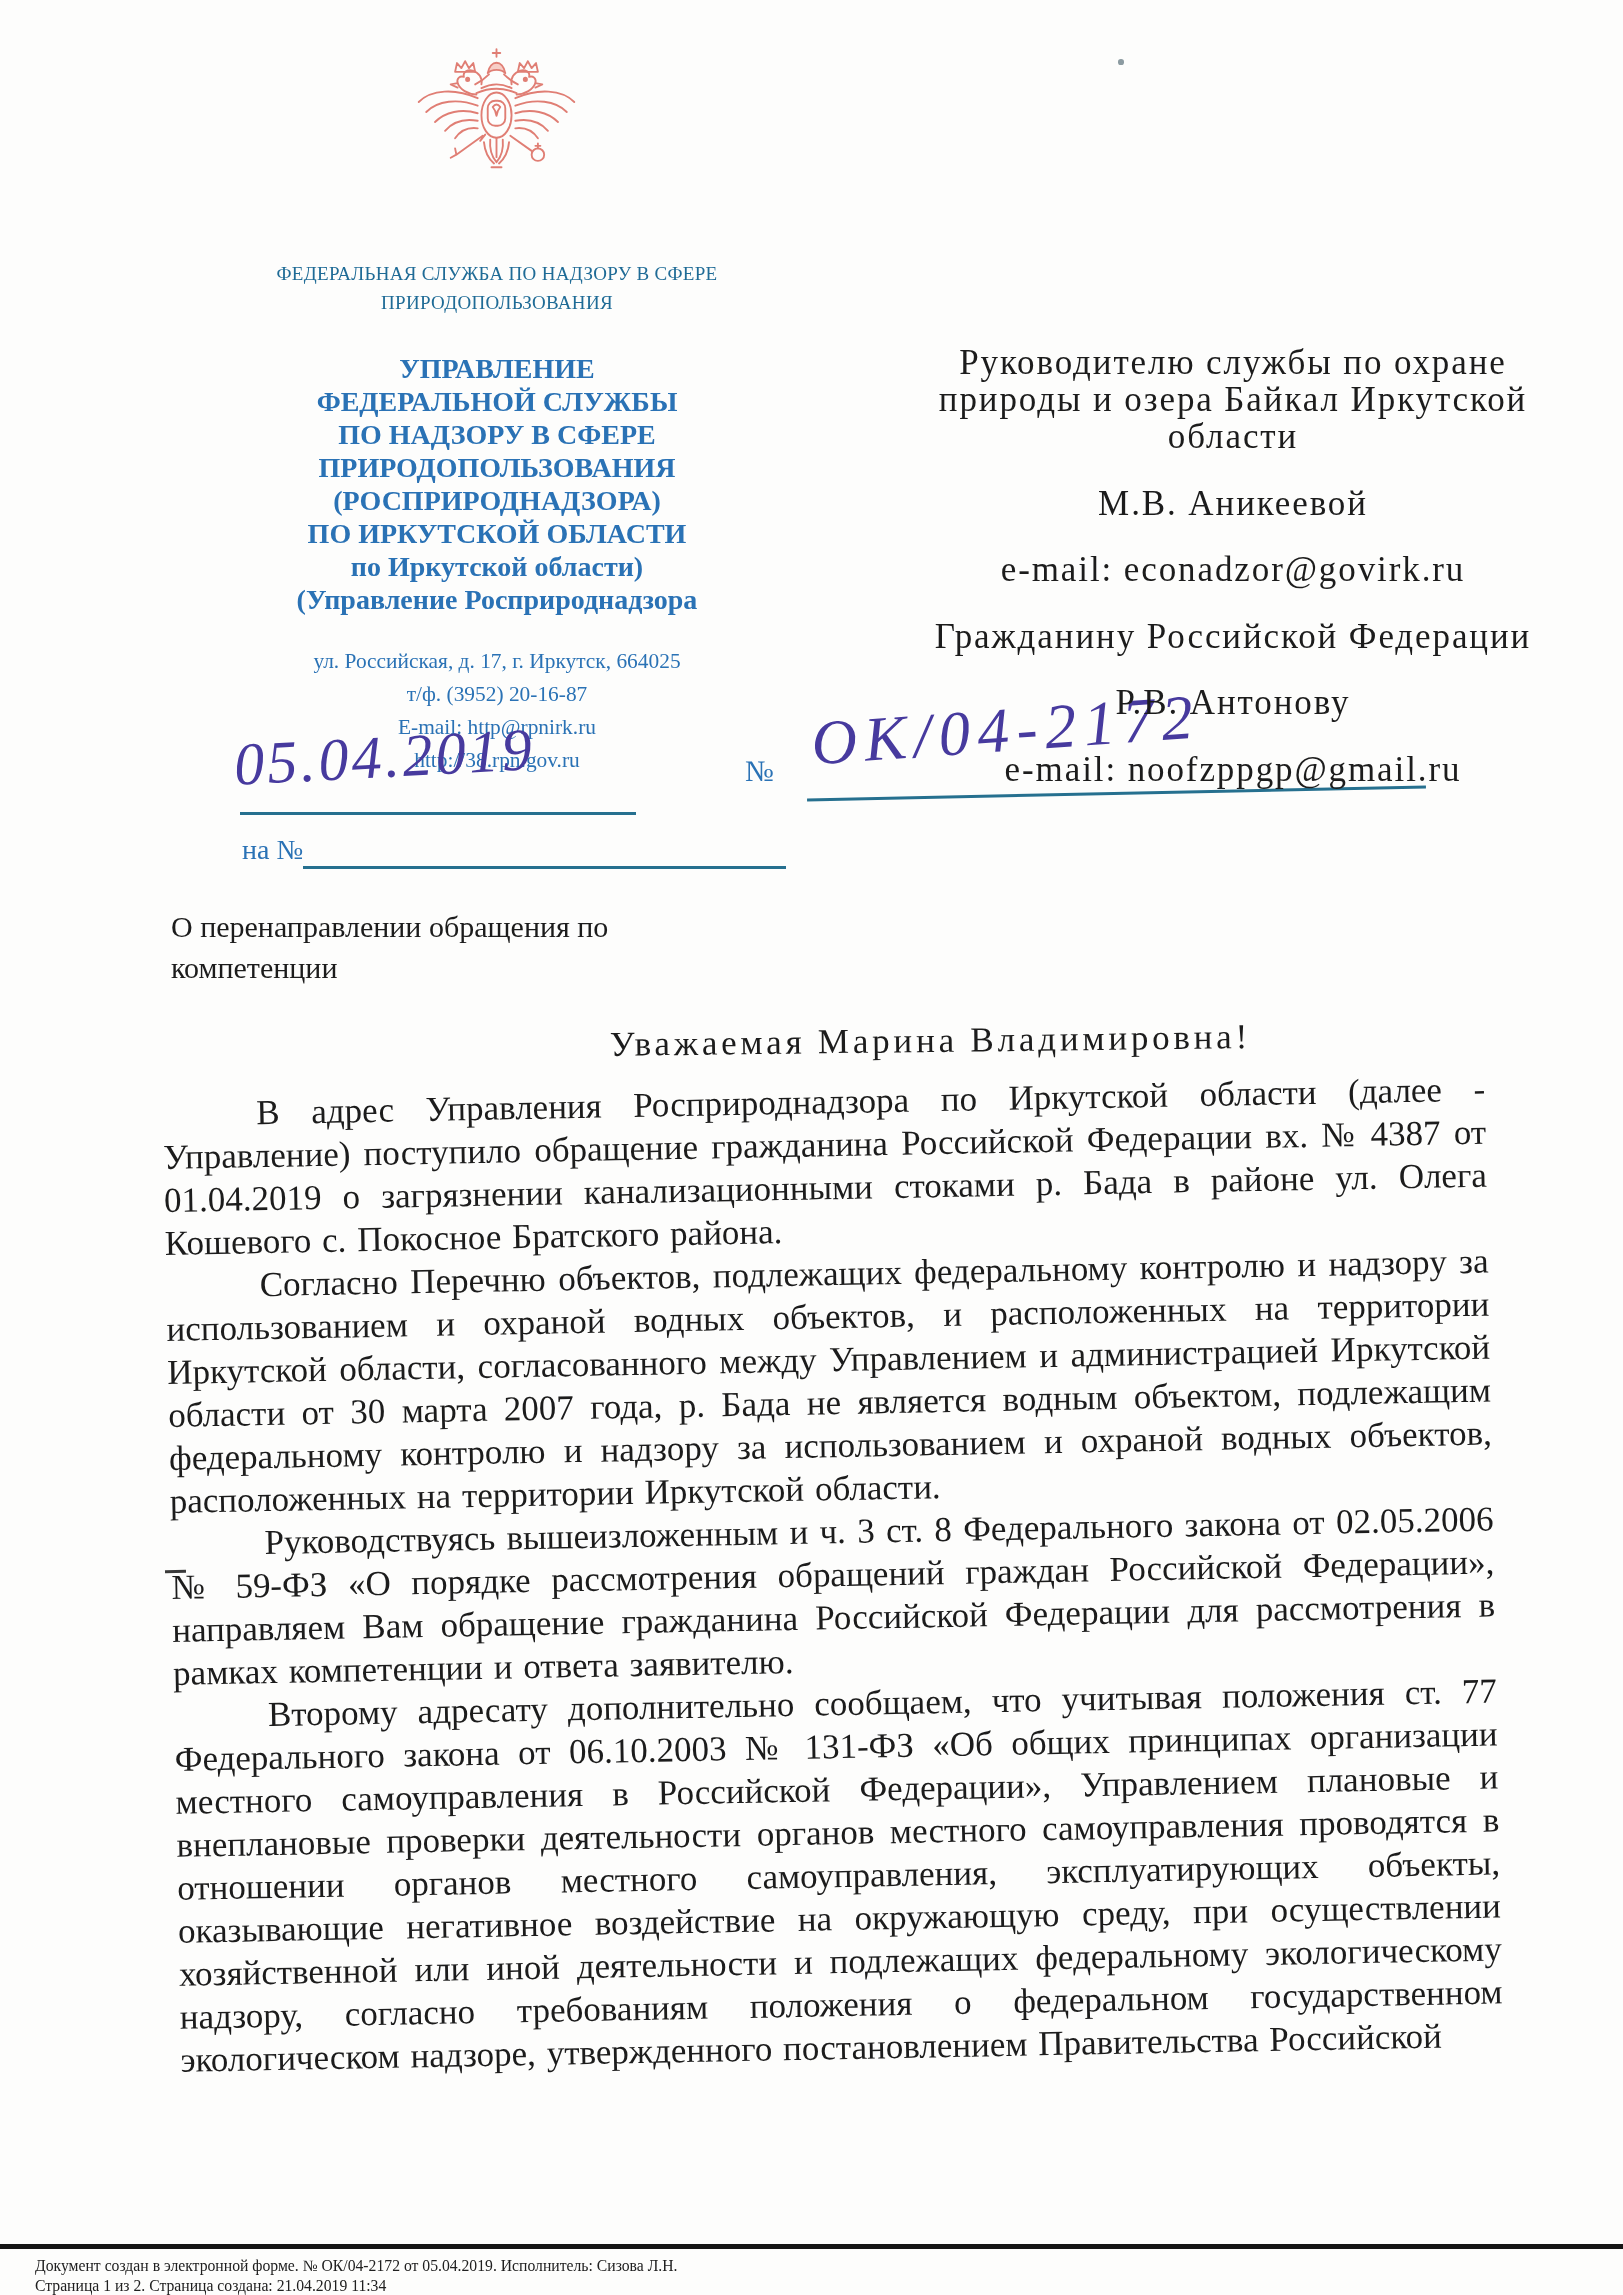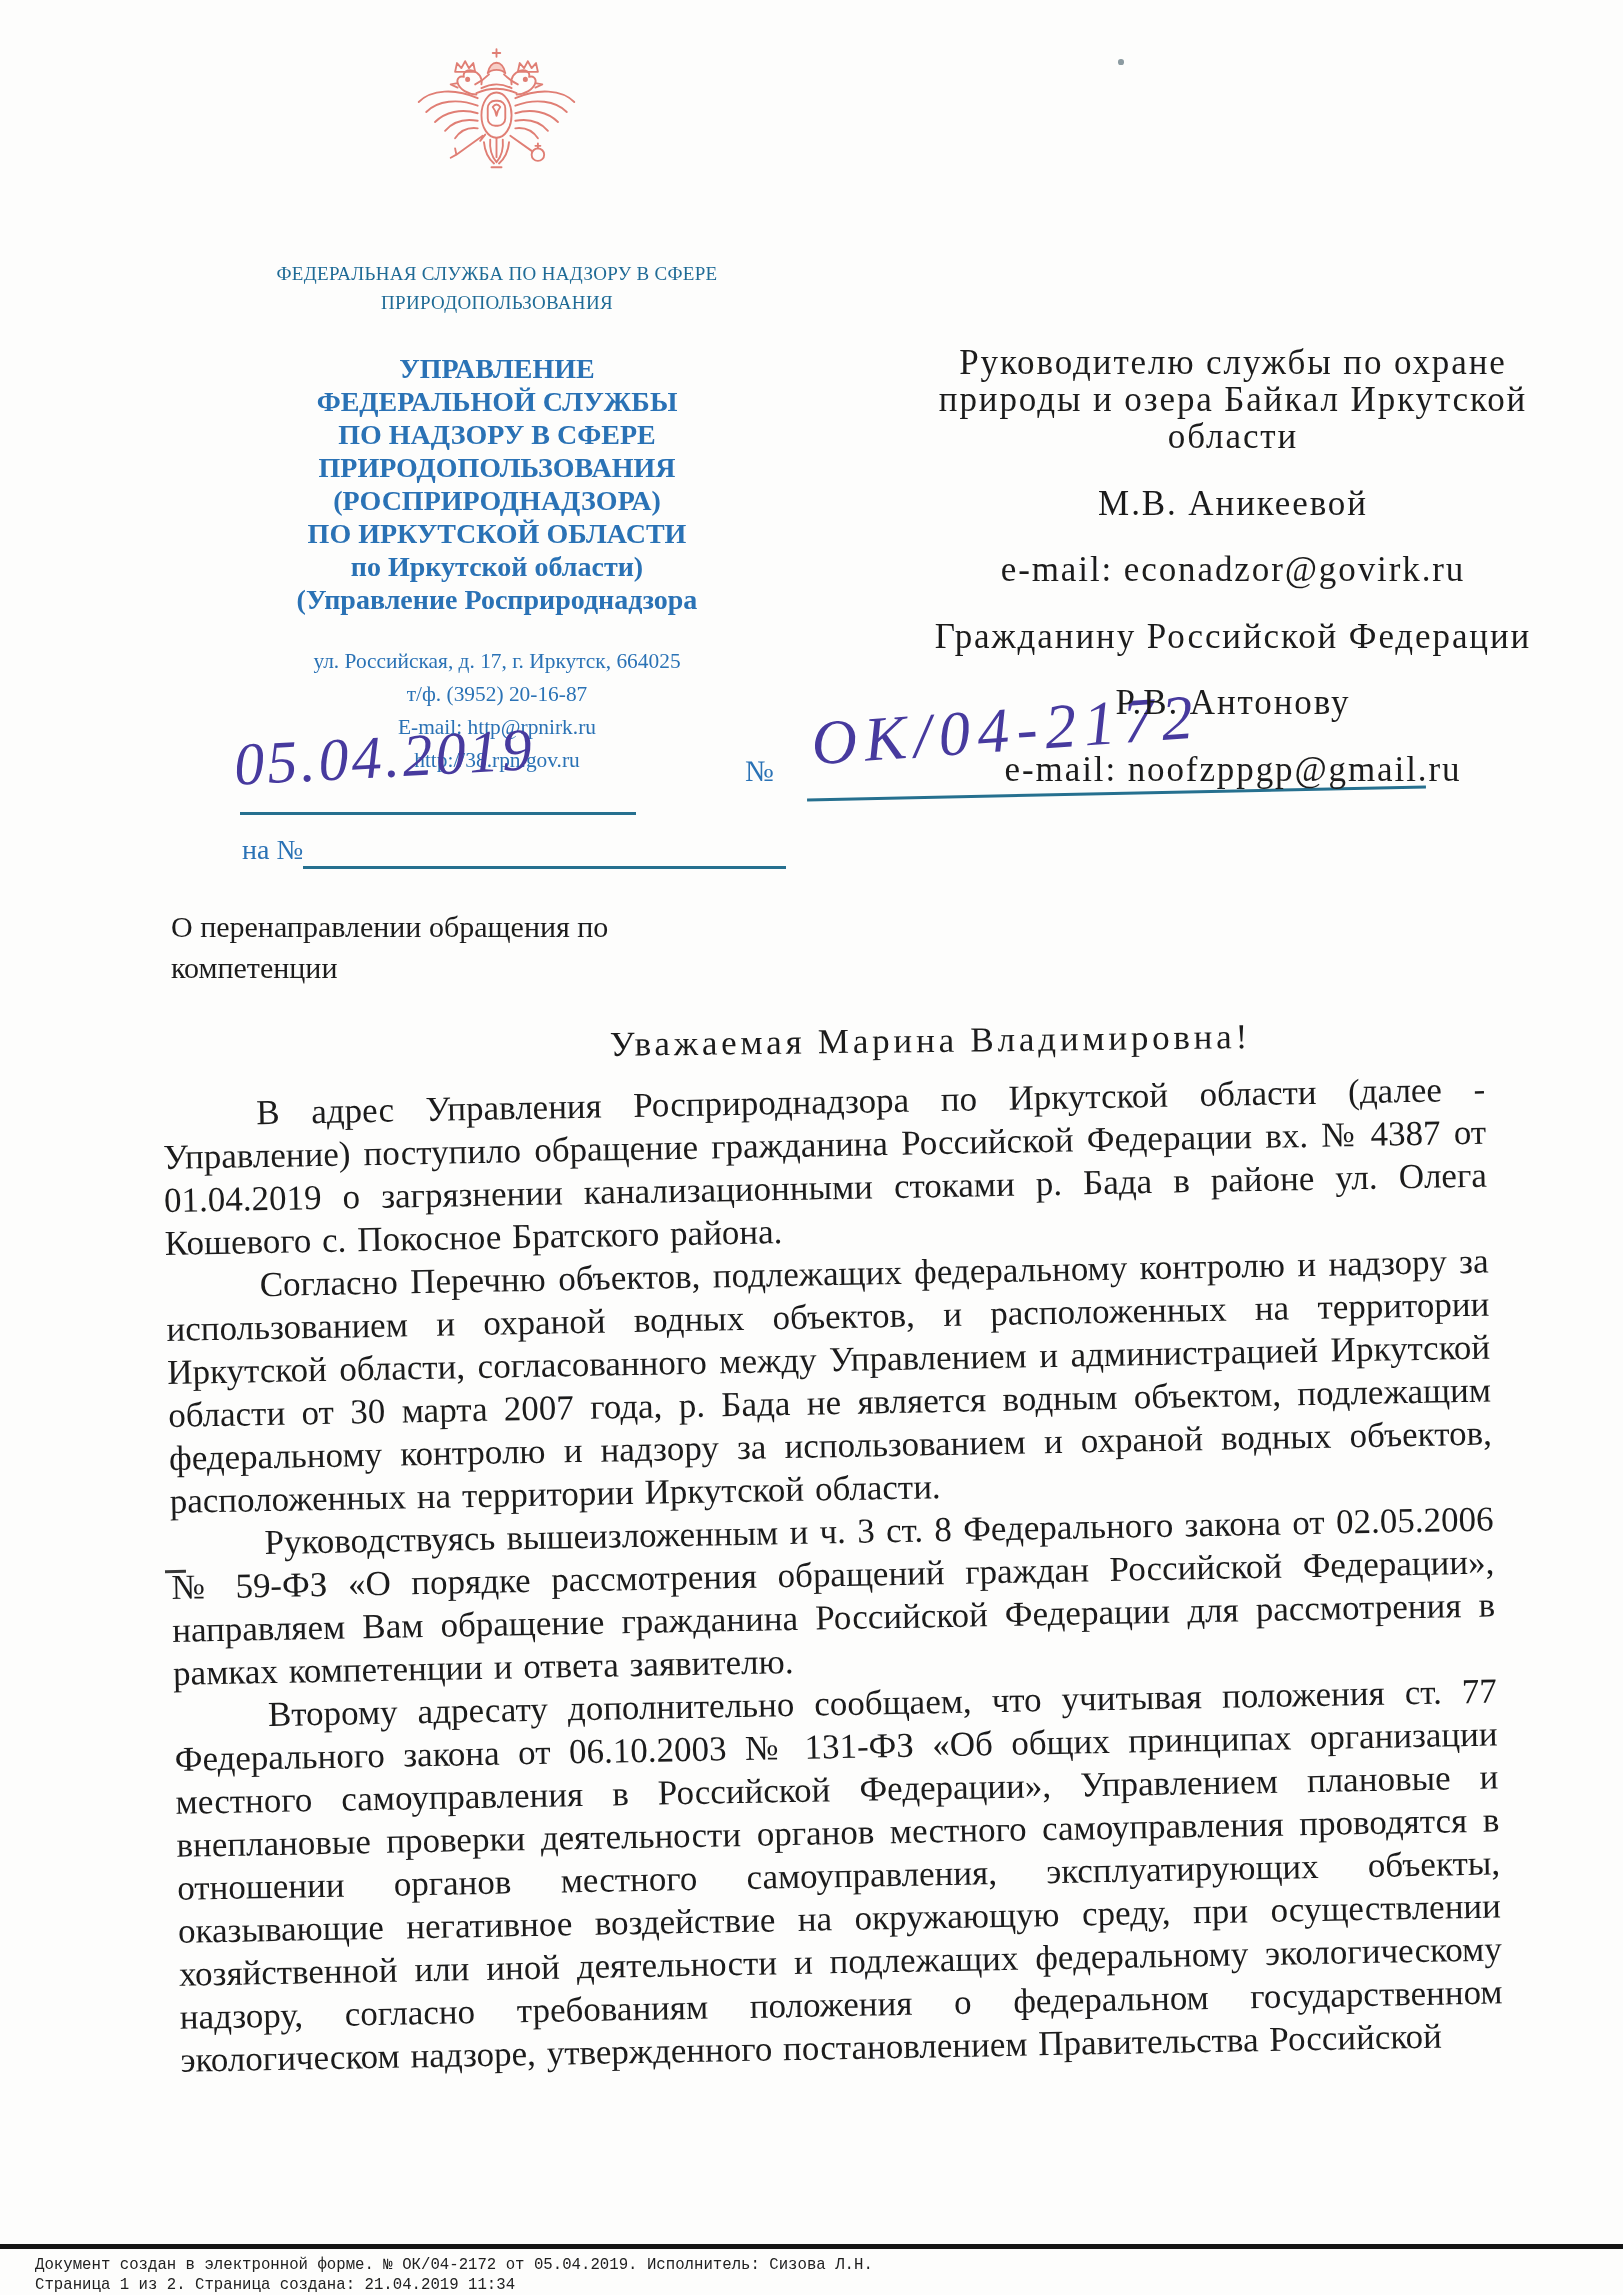--- a/index.html
+++ b/index.html
@@ -27,21 +27,21 @@
   .adr-spacer{height:29.5px;}
   .subject{position:absolute;left:171px;top:906px;font-size:30px;line-height:41px;}
   .salutation{position:absolute;left:302px;top:1021px;width:1257px;text-align:center;
               font-size:35px;letter-spacing:3.8px;transform:rotate(-.7deg);}
   .body-text{position:absolute;left:162px;top:1093px;width:1323px;font-size:35px;line-height:43px;
              text-align:justify;word-spacing:.06em;transform:rotate(-1.1deg);transform-origin:0 0;}
   .body-text p{margin:0;text-indent:94px;}
   .margin-dash{position:absolute;left:165px;top:1570px;width:21.4px;height:3.1px;background:#3a3a3a;transform:rotate(-2deg);}
   .speck{position:absolute;left:1118px;top:59px;width:5.7px;height:5.7px;border-radius:50%;background:#6f8289;opacity:.8;}
   .footer-rule{position:absolute;left:0;top:2244px;width:1623px;height:5px;background:#151515;}
-  .footer{position:absolute;left:35px;top:2256px;font-family:Liberation Mono, monospace;
+  .footer{position:absolute;left:35px;top:2256px;font-family:Liberation Serif, serif;
           font-size:15.7px;line-height:19.5px;color:#202020;}
   .emblem path,.emblem circle,.emblem rect,.emblem ellipse{stroke:var(--emblem-red,#dd7166);}
 </style>
 </head>
 <body>
 
 <div class="page">
 
   <svg class="emblem" width="195" height="207" viewBox="0 0 300 330" fill="none" stroke-width="3" stroke-linecap="round" stroke-linejoin="round">
 

